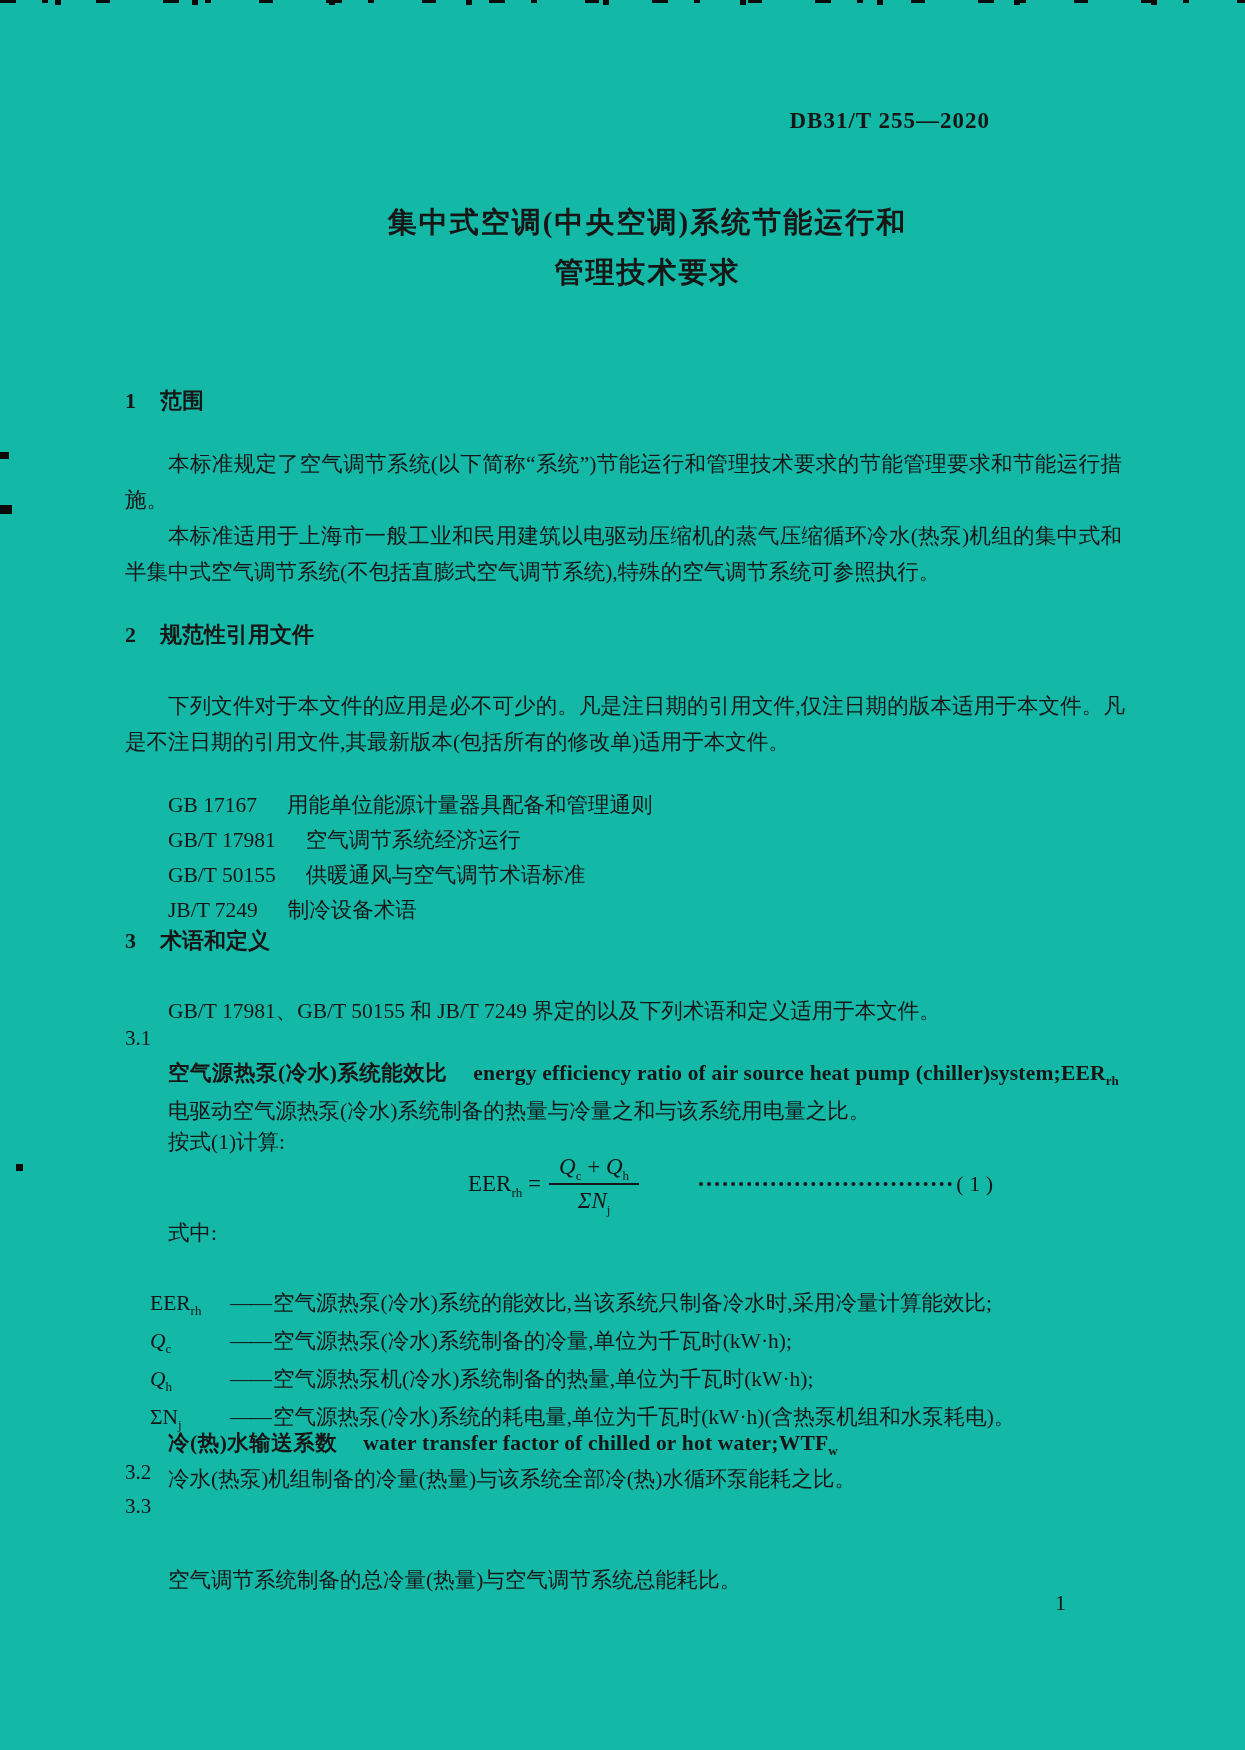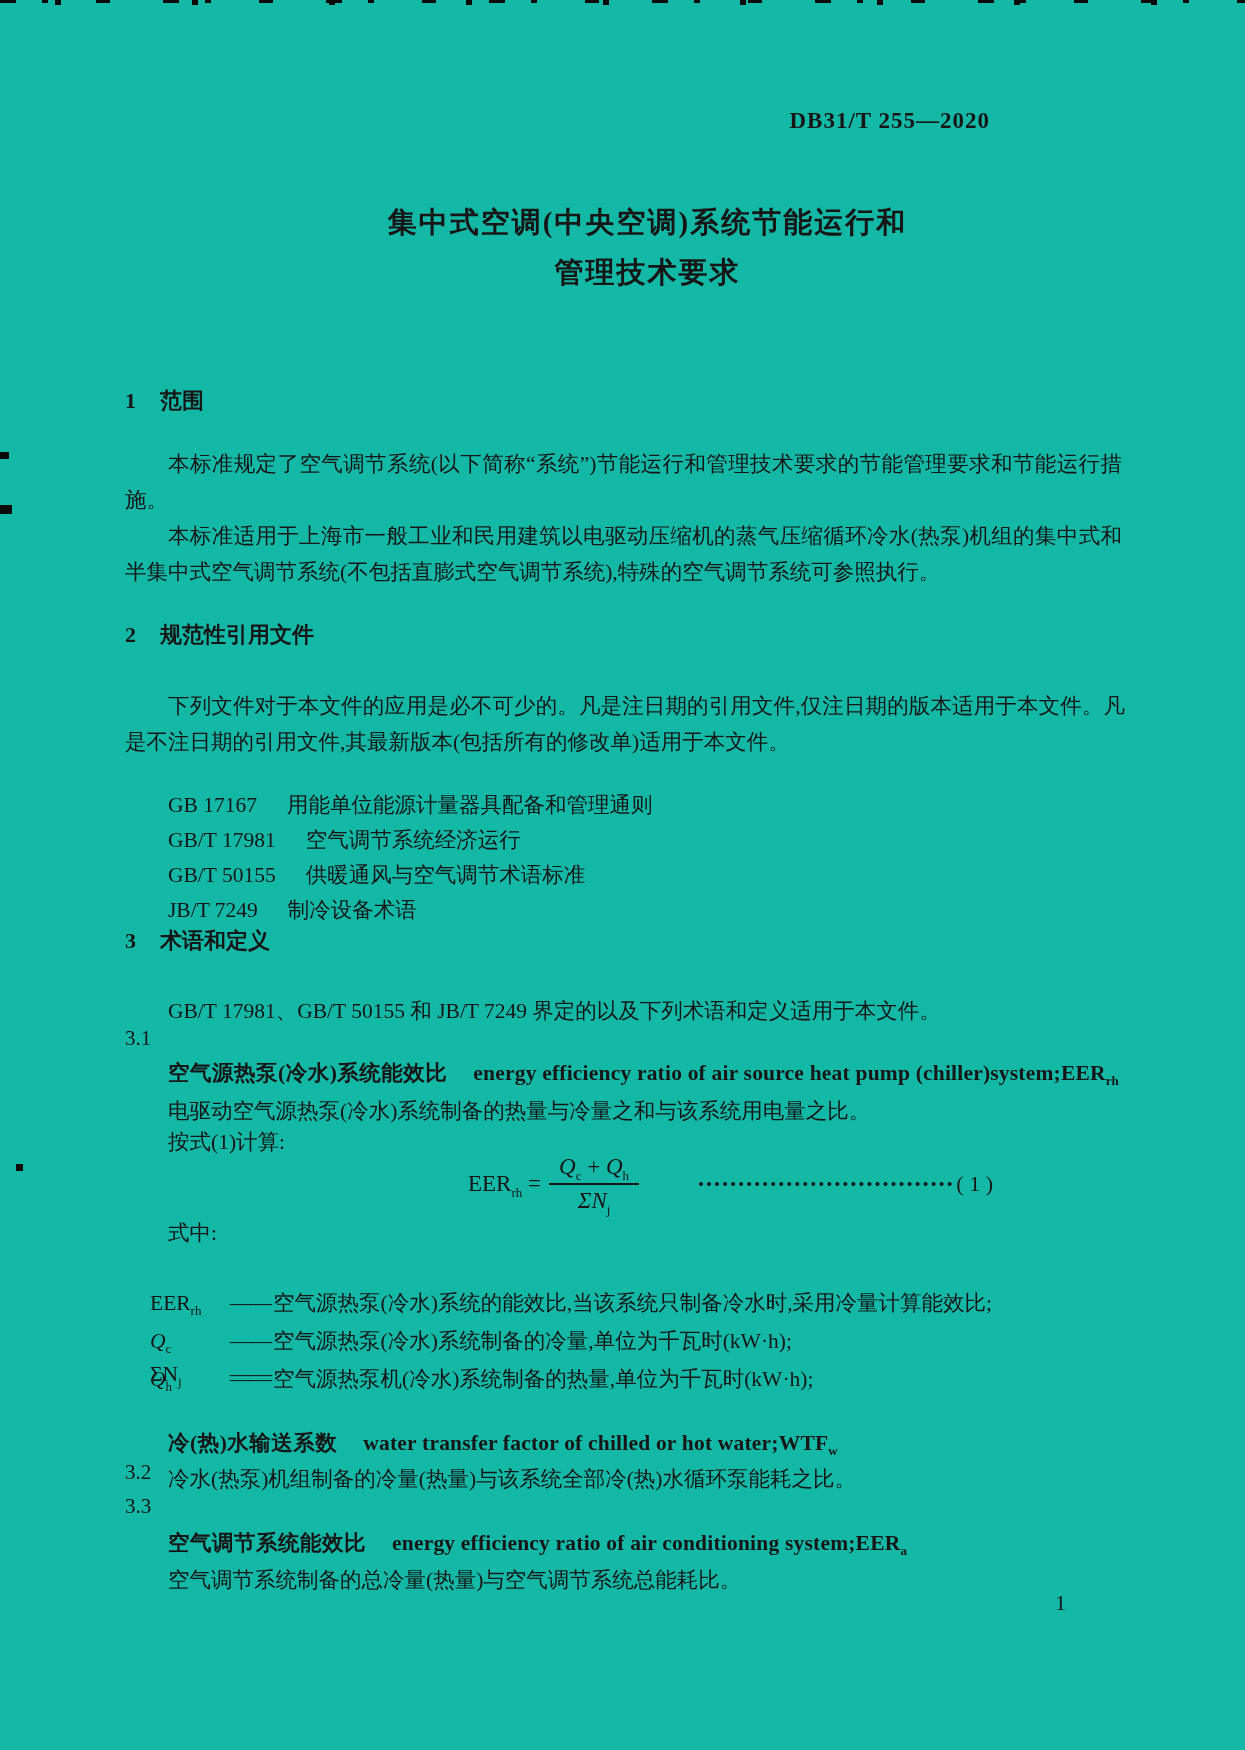--- a/index.html
+++ b/index.html
@@ -139,29 +139,27 @@
     <span class="desc">空气源热泵(冷水)系统制备的冷量,单位为千瓦时(kW·h);</span>
   </div>
   <div class="abs sym-row" style="top:1324px;">
     <span class="sym"><span class="ital">Q</span><sub>h</sub></span>
     <span class="dash">——</span>
     <span class="desc">空气源热泵机(冷水)系统制备的热量,单位为千瓦时(kW·h);</span>
   </div>
   <div class="abs sym-row" style="top:1362px;">
     <span class="sym"><span>ΣN</span><sub>j</sub></span>
     <span class="dash">——</span>
+    <span class="desc">空气源热泵(冷水)系统的耗电量,单位为千瓦时(kW·h)(含热泵机组和水泵耗电)。</span>
   </div>
 
   <div class="abs term-num" style="top:1460px;left:125px;">3.2</div>
   <div class="abs term-line" style="top:1428px;left:168px;width:960px;">
     <span class="term-zh">冷(热)水输送系数</span><span class="term-en">water transfer factor of chilled or hot water;WTF</span><sub>w</sub>
   </div>
   <div class="abs body-text" style="top:1461px;left:168px;width:955px;">冷水(热泵)机组制备的冷量(热量)与该系统全部冷(热)水循环泵能耗之比。</div>
 
   <div class="abs term-num" style="top:1494px;left:125px;">3.3</div>
-  <div class="abs term-line" style="top:1528px;left:168px;width:960px;">
-    <span class="term-zh">空气调节系统能效比</span><span class="term-en">energy efficiency ratio of air conditioning system;EER</span><sub>a</sub>
-  </div>
   <div class="abs body-text" style="top:1562px;left:168px;width:955px;">空气调节系统制备的总冷量(热量)与空气调节系统总能耗比。</div>
 
   <div class="abs page-no">1</div>
 
 </div>
 
 </body></html>

